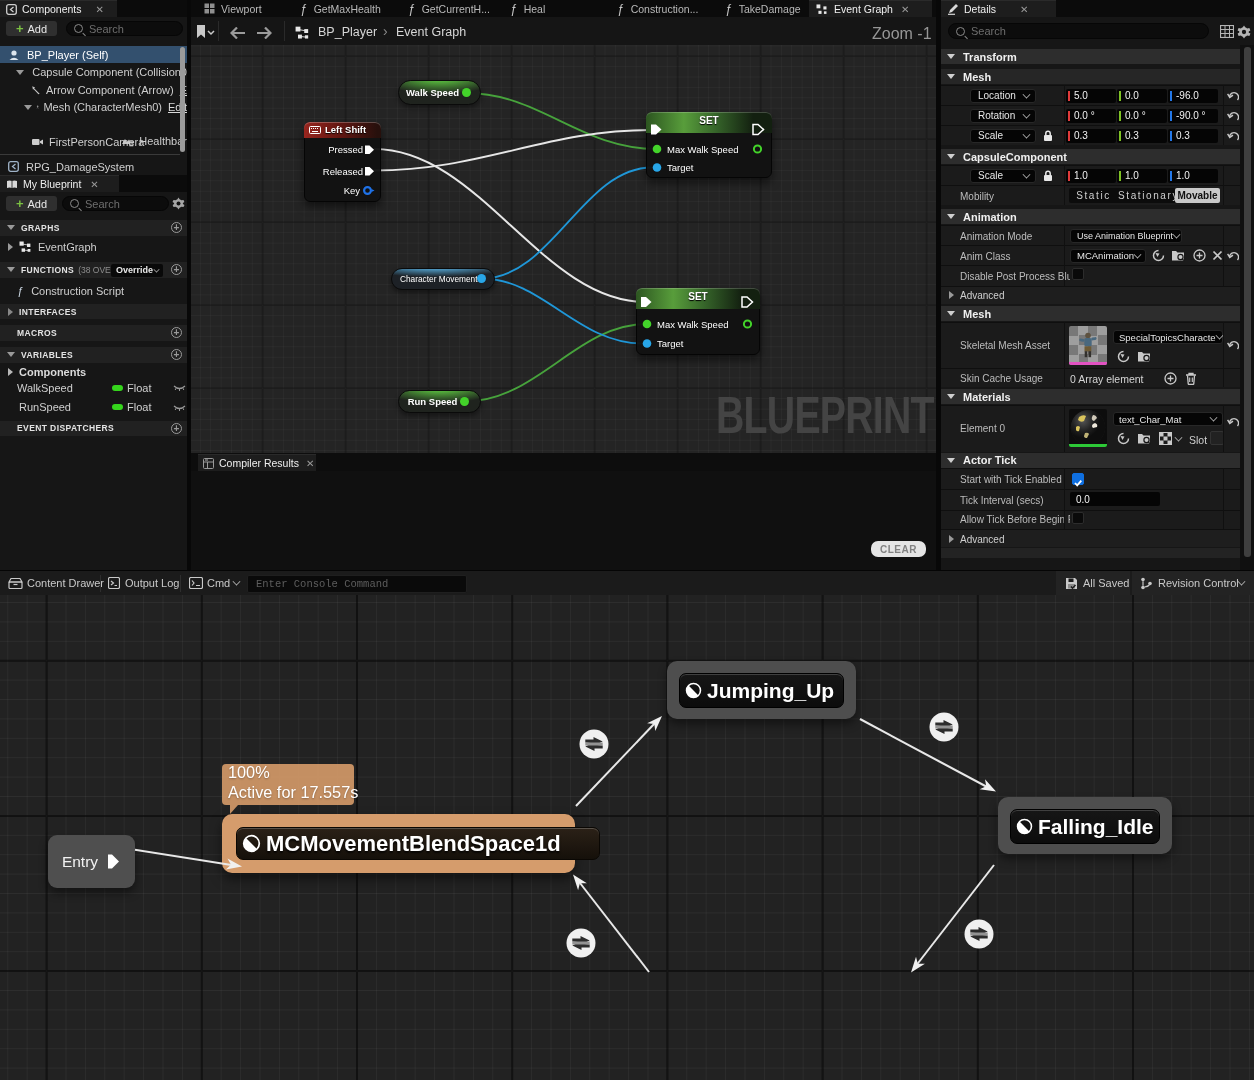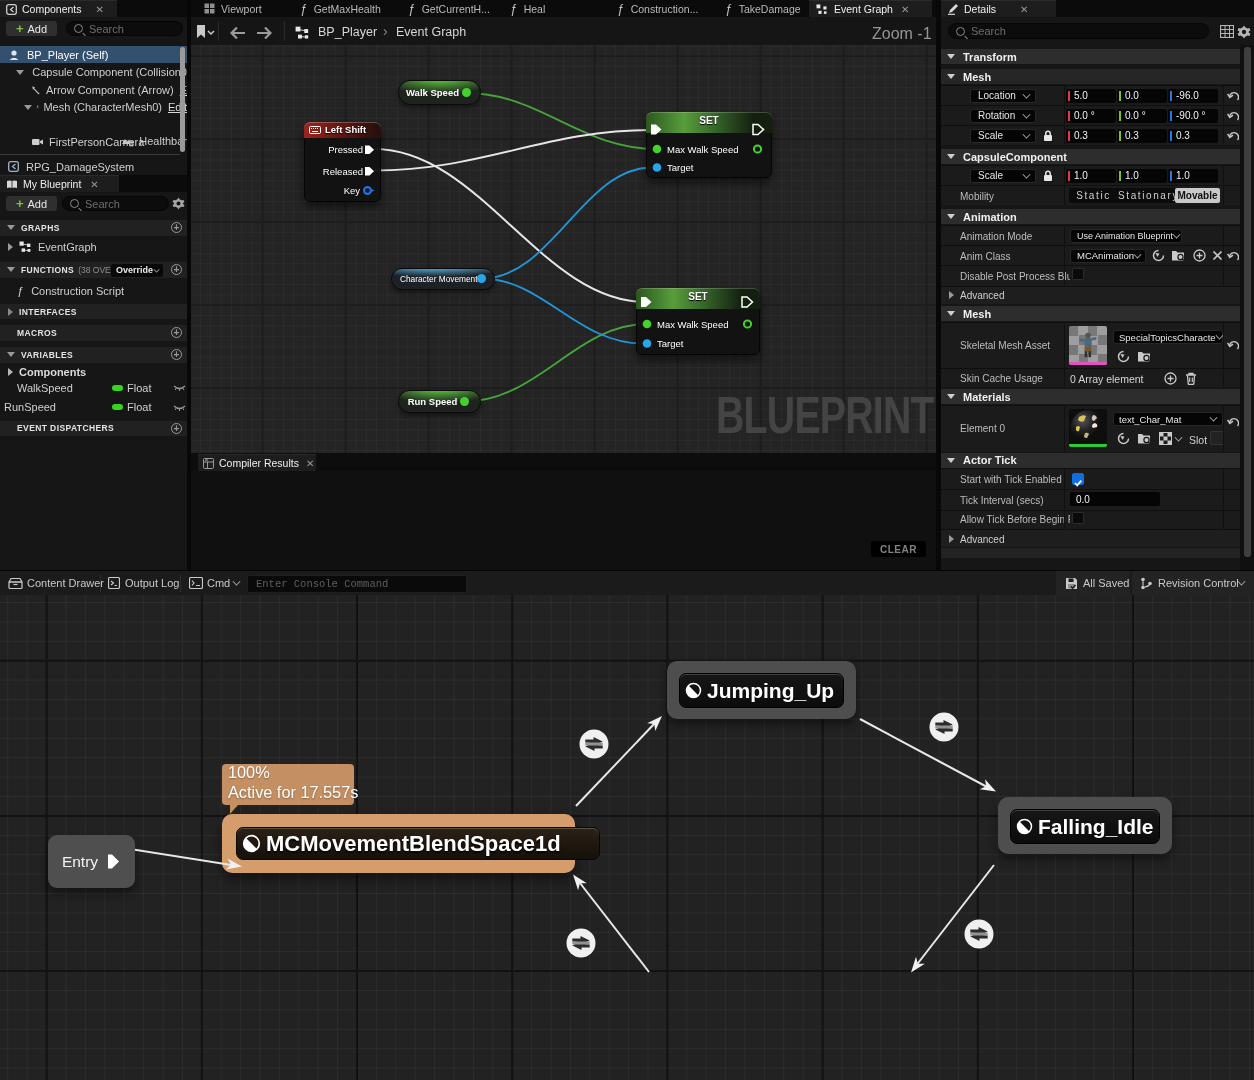--- a/index.html
+++ b/index.html
@@ -175,21 +175,21 @@
     <div class="row" style="top:380px;height:15px;">
       <span style="margin-left:17px;">WalkSpeed</span>
       <span style="position:absolute;left:112px;width:11px;height:6px;background:#35d51c;border-radius:3px;"></span>
       <span style="position:absolute;left:127px;">Float</span>
       <svg width="13" height="8" viewBox="0 0 13 8" style="position:absolute;left:173px;top:4px;">
           <path d="M1 2 Q6.5 7 12 2" fill="none" stroke="#9a9a9a" stroke-width="1.2"></path>
           <path d="M3 4.2 L2.2 6 M6.5 5 L6.5 7 M10 4.2 L10.8 6" stroke="#9a9a9a" stroke-width="1"></path>
         </svg>
     </div>
     <div class="row" style="top:399.5px;height:15px;">
-      <span style="margin-left:4px;">RunSpeed</span>
+      <span style="margin-left:19px;">RunSpeed</span>
       <span style="position:absolute;left:112px;width:11px;height:6px;background:#35d51c;border-radius:3px;"></span>
       <span style="position:absolute;left:127px;">Float</span>
       <svg width="13" height="8" viewBox="0 0 13 8" style="position:absolute;left:173px;top:4px;">
           <path d="M1 2 Q6.5 7 12 2" fill="none" stroke="#9a9a9a" stroke-width="1.2"></path>
           <path d="M3 4.2 L2.2 6 M6.5 5 L6.5 7 M10 4.2 L10.8 6" stroke="#9a9a9a" stroke-width="1"></path>
         </svg>
     </div>
     <div class="sech" style="top:420.5px;height:15.5px;"><span style="margin-left:17px;"></span>EVENT DISPATCHERS<span class="plusc" style="left:171px;top:2px;">+</span></div>
   </div>
 
@@ -318,21 +318,21 @@
   <div id="compiler" class="abs">
     <div class="abs tabbar" style="left:0;top:0;width:746px;height:18px;background:#0d0d0d;"></div>
     <div class="tab active" style="left:8px;top:1px;width:118px;padding-left:5px;">
       <svg width="11" height="11" viewBox="0 0 11 11" style="margin-right:5px;">
           <rect x="0.5" y="0.5" width="10" height="10" rx="1" fill="none" stroke="#9a9a9a" stroke-width="1"></rect>
           <path d="M0.5 4 h10 M4.5 4 v6.5" stroke="#9a9a9a" stroke-width="1"></path>
           <path d="M2 2 h3" stroke="#9a9a9a" stroke-width="1.2"></path>
         </svg>
       Compiler Results<span class="closex" style="margin-left:7px;">✕</span></div>
     <div class="abs" style="left:0;top:18px;width:746px;height:99px;background:#101010;"></div>
-    <div class="abs" style="left:681px;top:88px;width:55px;height:16px;background:#000000;border-radius:2px;color:#828282;font-size:10px;font-weight:bold;display:flex;align-items:center;justify-content:center;letter-spacing:.5px;">CLEAR</div>
+    <div class="abs" style="left:681px;top:88px;width:55px;height:16px;background:#e5e5e5;border-radius:7px;color:#828282;font-size:10px;font-weight:bold;display:flex;align-items:center;justify-content:center;letter-spacing:.5px;">CLEAR</div>
   </div>
 
   <div id="details" class="abs">
     <div class="abs tabbar" style="left:0;top:0;width:313px;height:17px;"></div>
     <div class="tab active" style="left:0;width:115px;padding-left:6px;">
       <svg width="12" height="12" viewBox="0 0 12 12" style="margin-right:5px;">
           <path d="M2 10 L3 7 L9 1 L11 3 L5 9 Z" fill="#d9d9d9"></path>
           <path d="M1 11.3 h7" stroke="#d9d9d9" stroke-width="1.2"></path>
         </svg>
       Details<span class="closex" style="margin-left:24px;">✕</span>

